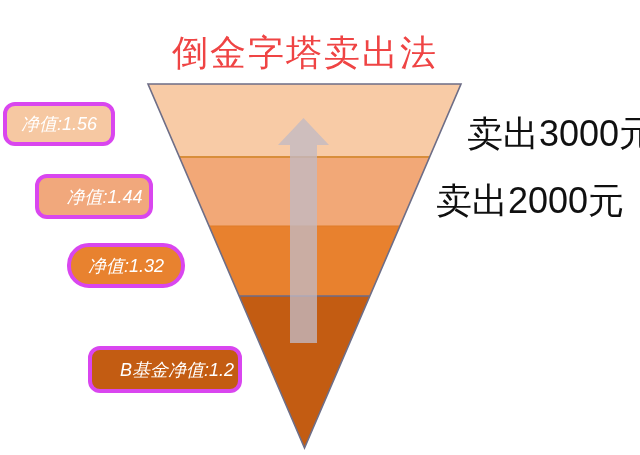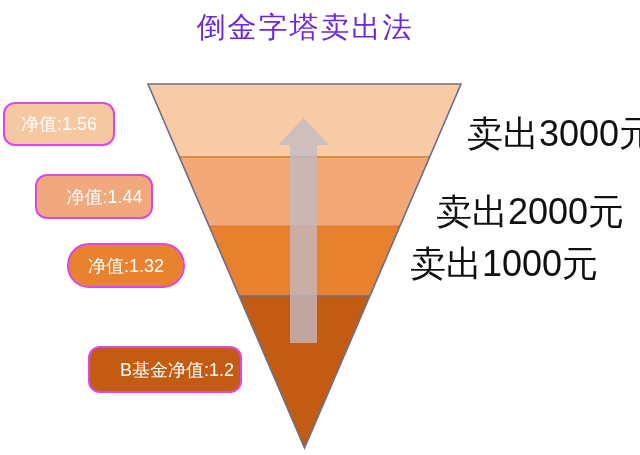--- a/index.html
+++ b/index.html
@@ -1,40 +1,41 @@
 <!DOCTYPE html>
 <html><head>
 <meta charset="utf-8">
 <style>
   html,body { margin:0; padding:0; background:#ffffff; }
   .canvas {
     position:relative; width:640px; height:455px; background:#ffffff;
     font-family:"Liberation Sans", sans-serif; overflow:hidden;
   }
   .title {
-    position:absolute; top:8px; left:0; width:610px; text-align:center;
-    font-size:29px; letter-spacing:2px; color:#6d28d9; white-space:nowrap;
+    position:absolute; top:29px; left:0; width:610px; text-align:center;
+    font-size:36px; letter-spacing:2px; color:#ef4444; white-space:nowrap;
   }
   svg.funnel-svg { position:absolute; top:0; left:0; }
   .pill {
     position:absolute; box-sizing:border-box;
-    border:2px solid #d946ef; border-radius:12px;
+    border:4px solid #d946ef; border-radius:12px;
     color:#ffffff; font-size:18px;
     display:flex; align-items:center; justify-content:center;
     white-space:nowrap;
+    font-style:italic;
   }
   .pill-1 { left:3px;  top:102px; width:112px; height:44px; }
   .pill-2 { left:35px; top:174px; width:118px; height:45px;padding-left:21px; }
   .pill-3 { left:67px; top:243px; width:118px; height:45px; }
   .pill-4 { left:88px; top:346px; width:154px; height:47px; }
   .sell-label {
     position:absolute; font-size:36px; color:#101010; white-space:nowrap;
   }
   .sell-1 { left:467px; top:110px; }
-  .sell-2 { left:436px; top:188px; }
+  .sell-2 { left:436px; top:177px; }
   .sell-3 { left:410px; top:240px; }
 </style>
 </head>
 <body>
 
 <div class="canvas">
 
   <div class="title">倒金字塔卖出法</div>
 
   <svg class="funnel-svg" width="640" height="455" viewBox="0 0 640 455">
@@ -53,15 +54,14 @@
     <polygon points="290,343 290,145 278,145 303.5,118 329,145 317,145 317,343" fill-opacity="0.78" fill="#C2BAC4"></polygon>
   </svg>
 
   <div class="pill pill-1" style="background-color: rgb(246, 200, 162);">净值:1.56</div>
   <div class="pill pill-2" style="background-color: rgb(241, 168, 124);">净值:1.44</div>
   <div class="pill pill-3" style="background-color: rgb(232, 130, 47); border-radius: 22px;">净值:1.32</div>
   <div class="pill pill-4" style="background-color: rgb(195, 92, 18); padding-left: 24px;">B基金净值:1.2</div>
 
   <div class="sell-label sell-1">卖出3000元</div>
   <div class="sell-label sell-2">卖出2000元</div>
-  <div class="sell-label sell-3">卖出1000元</div>
 
 </div>
 
 </body></html>

